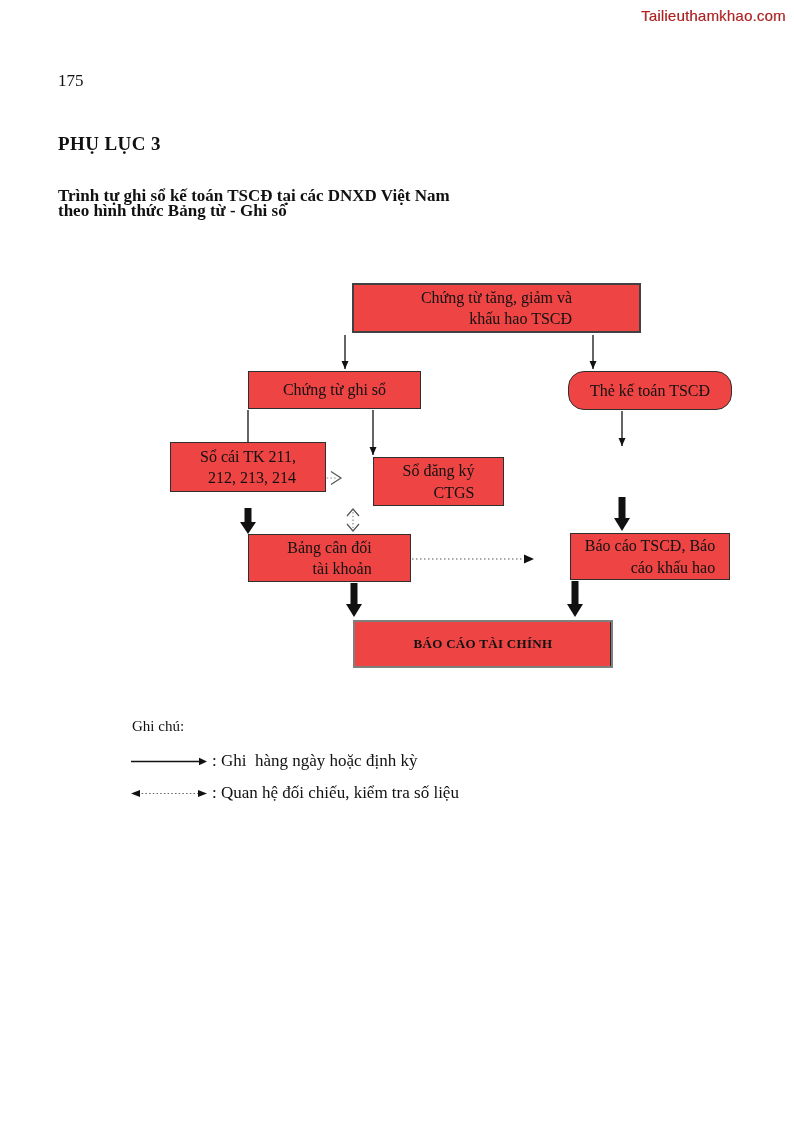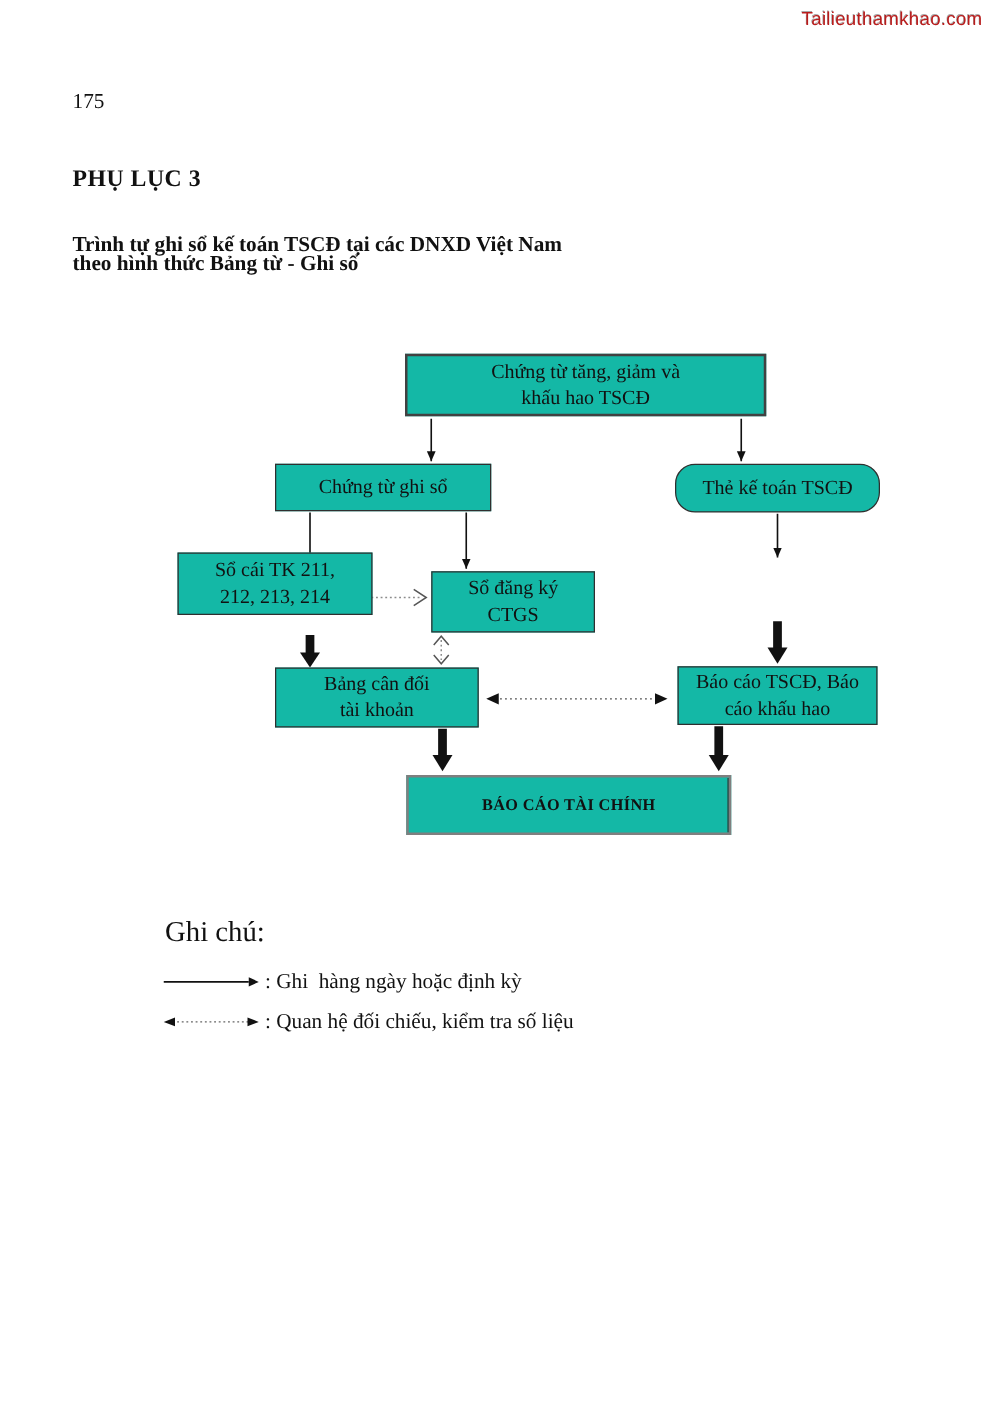--- a/index.html
+++ b/index.html
@@ -18,38 +18,39 @@
     text-shadow:1px 1px 0 #ffffff,-0.5px -0.5px 0 #a8a8a8;
     letter-spacing:0.2px;
   }
   .centercol{position:absolute;left:58px;width:736px;text-align:left;}
   .pagenum{top:71px;font-size:17px;}
   .doc-title{top:133px;font-size:19px;font-weight:bold;letter-spacing:0.4px;}
   .doc-sub1{top:170px;font-size:17px;font-weight:bold;margin-top:16px;}
   .doc-sub2{top:201px;font-size:17px;font-weight:bold;}
   .fbox{
     position:absolute;
-    background:#14b8a6;
+    background:#ef4444;
     border:1px solid #2f2f2f;
     display:flex;align-items:center;justify-content:center;
-    text-align:center;
+    text-align:right;
     font-size:16px;line-height:1.32;
     white-space:pre-line;
     box-sizing:border-box;
     z-index:2;
+    margin-left:28px;
   }
   .fbox.src{border:2px solid #414141;}
   .fbox.report{
     border:2px solid #7f7f7f;
     box-shadow:inset -1px 0 0 #2b2b2b;
     font-weight:bold;font-size:13px;letter-spacing:0.3px;
   }
   .connectors{position:absolute;left:0;top:0;z-index:1;}
   .legend{position:absolute;left:130px;top:718px;}
-  .legend-heading{font-size:23px;margin:15px 0 16px 2px;}
+  .legend-heading{font-size:15px;margin:0 0 16px 2px;}
   .legend-row{display:flex;align-items:center;height:20px;margin-bottom:12px;}
   .legend-sym{width:78px;height:13px;flex:0 0 78px;margin-right:4px;}
   .legend-label{font-size:17px;white-space:pre;}
 </style>
 </head>
 <body>
 
 <div class="page">
 
   <div class="watermark">Tailieuthamkhao.com</div>

